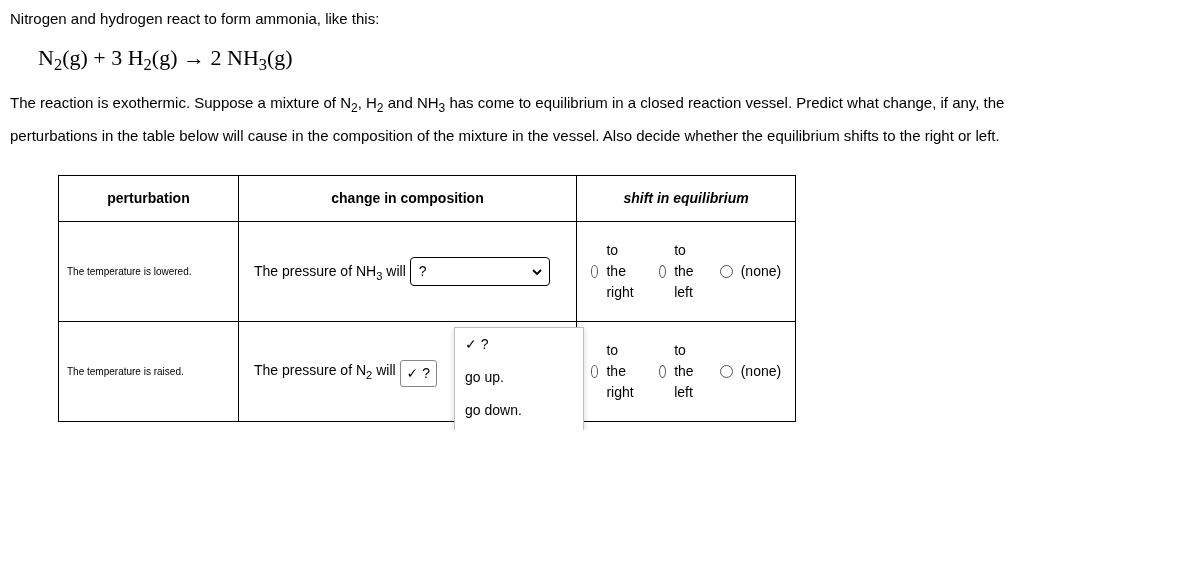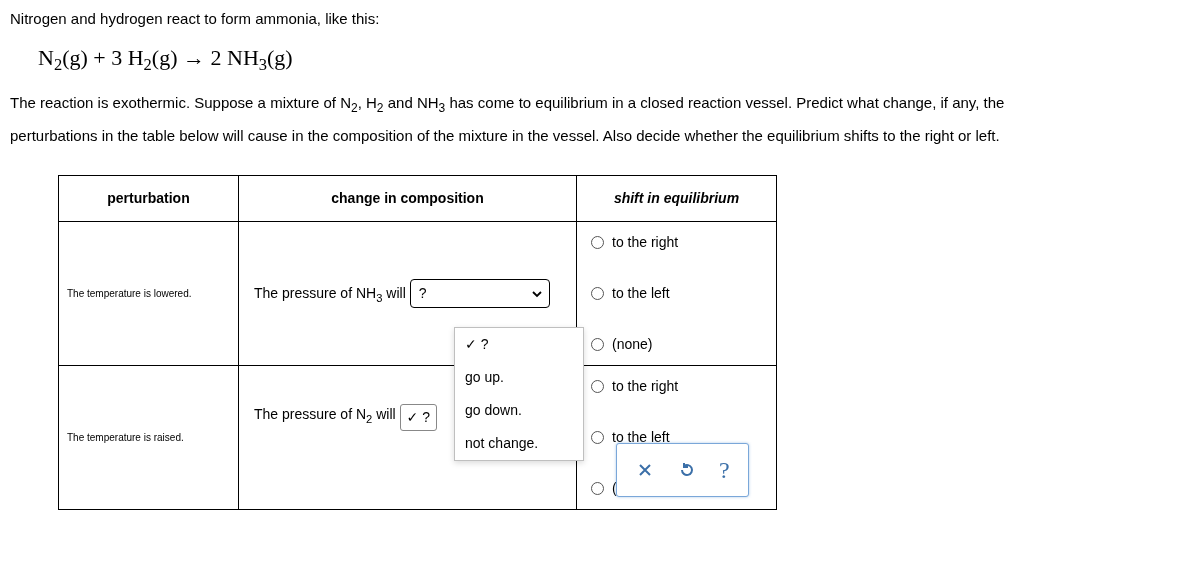--- a/index.html
+++ b/index.html
@@ -68,21 +68,21 @@
     vertical-align: top;
   }
   .chev {
     position: absolute;
     right: 6px;
     top: 50%;
     transform: translateY(-50%);
   }
   .chev svg { display: block; }
 
-  .radio-group { display: flex; flex-direction: column; gap: 30px; }
+  .radio-group { display: flex; gap: 20px; }
   .radio-row { display: flex; align-items: center; gap: 8px; font-size: 14px; }
   .radio-circle {
     width: 13px; height: 13px;
     border: 1px solid #555;
     border-radius: 50%;
     display: inline-block;
   }
 
   .dropdown-list {
     position: absolute;

